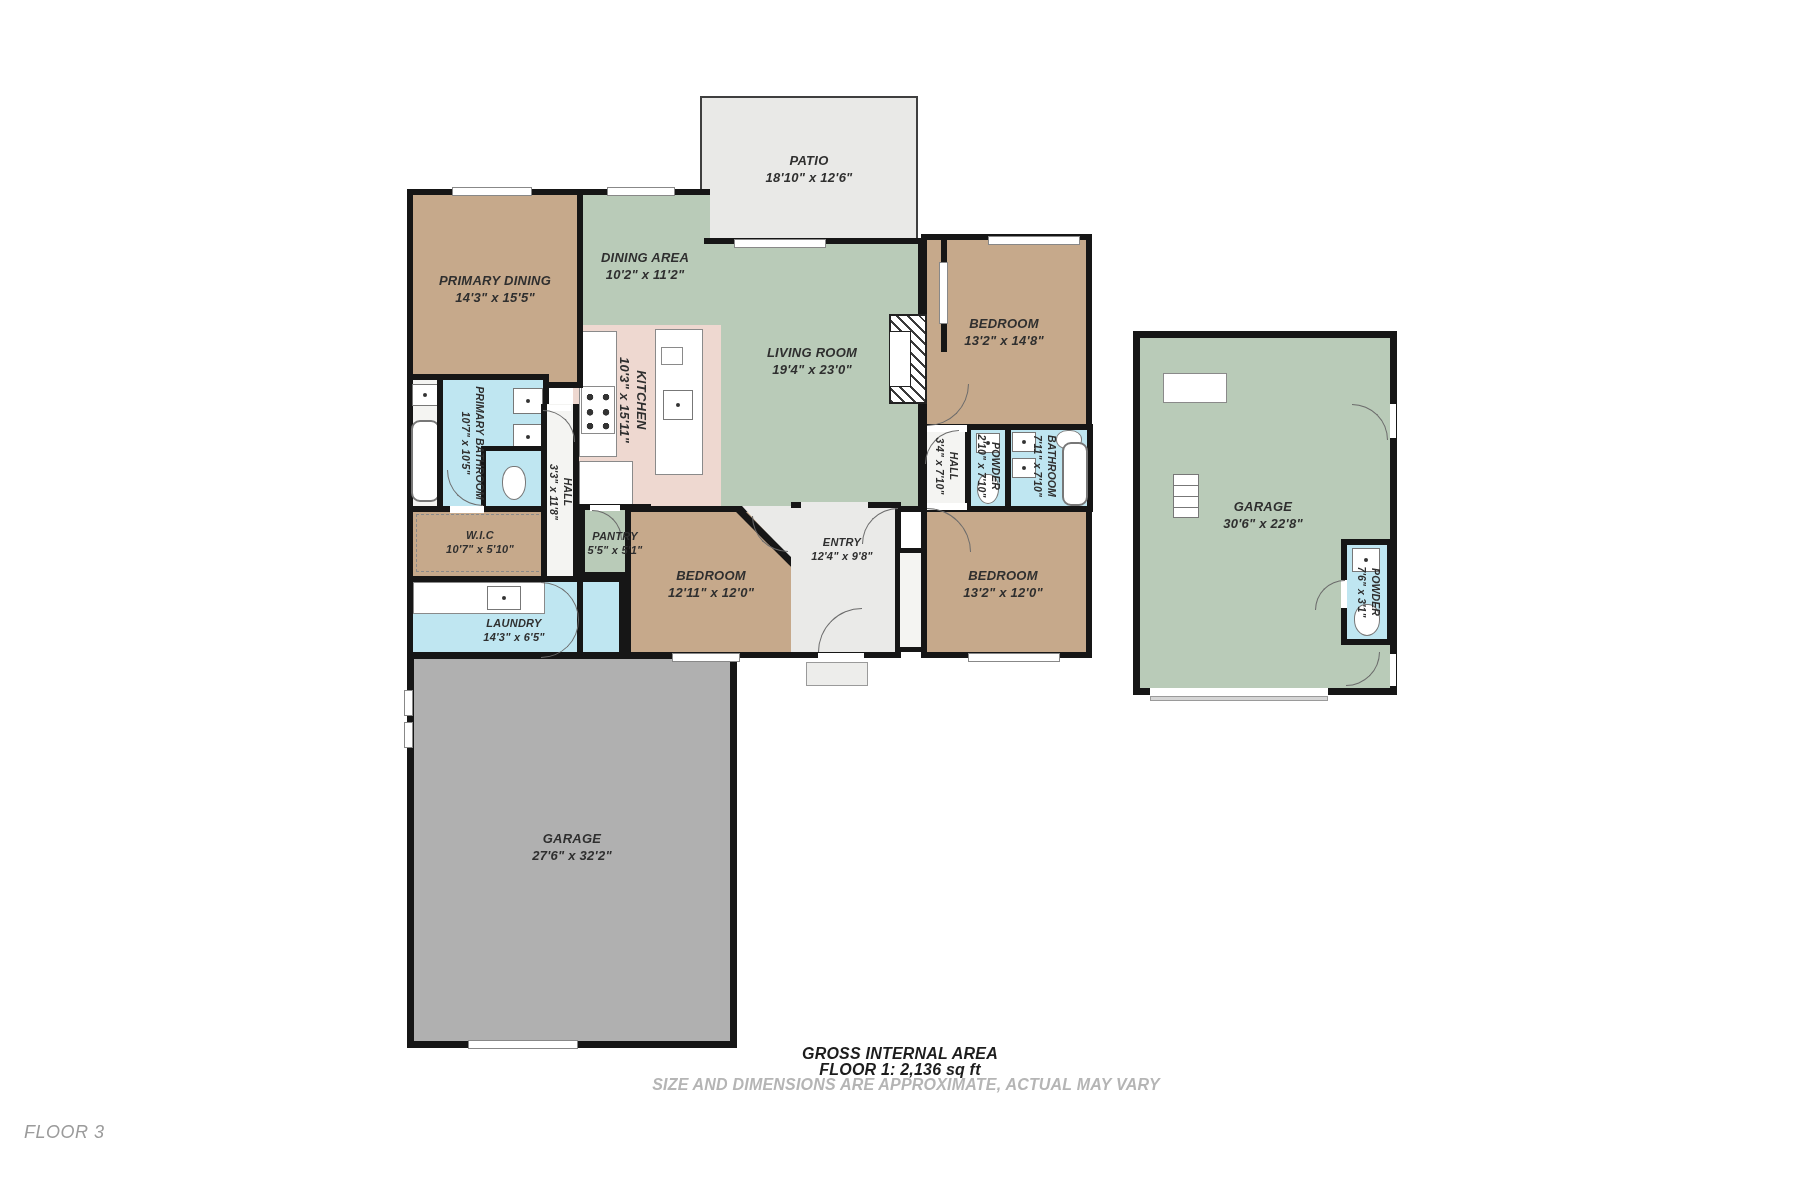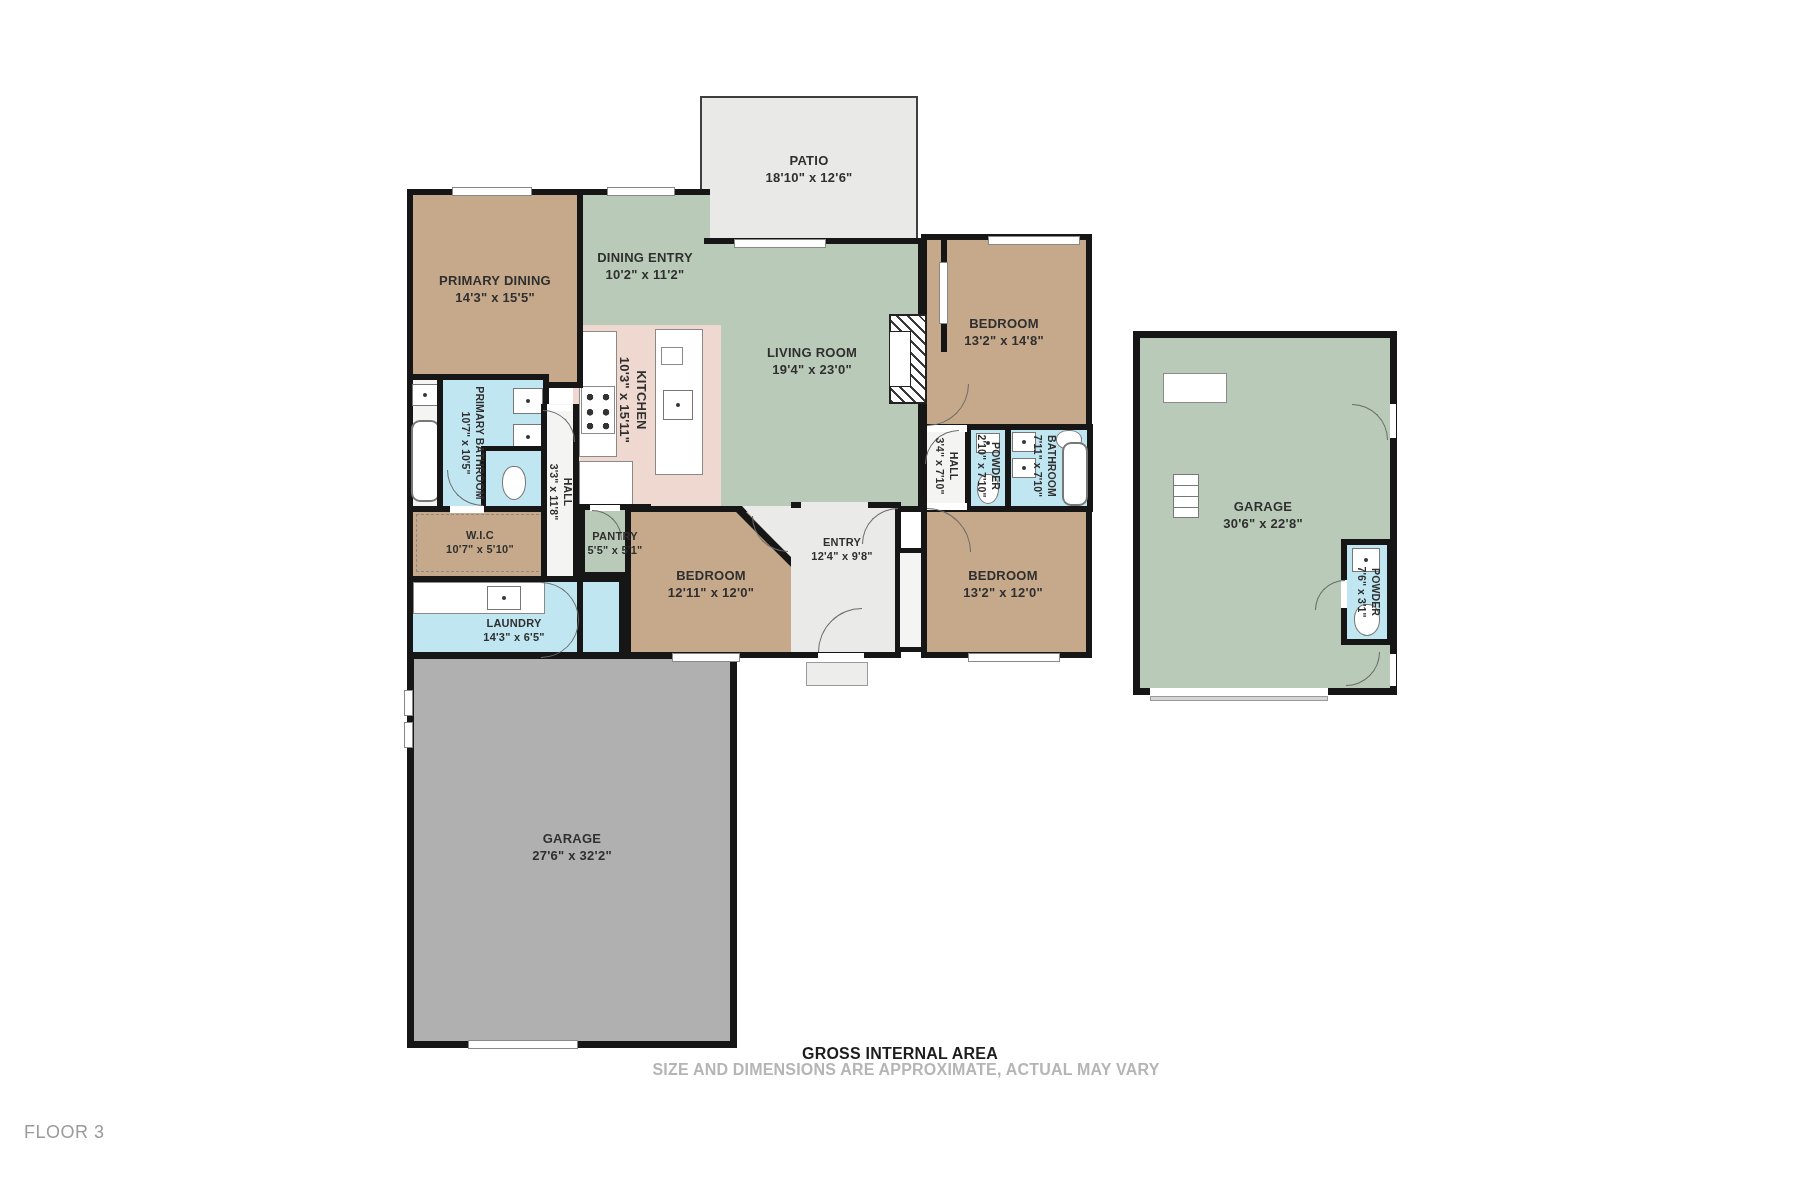--- a/index.html
+++ b/index.html
@@ -1,17 +1,17 @@
 <!DOCTYPE html>
 <html style="--wall: #161616; --tan: #c6a98b; --green: #b9cbb8; --blue: #bfe6f1; --pink: #eed8d0; --patio: #e9e9e7; --entry: #eaeae8; --garage_gray: #b0b0b0; --white_room: #f4f4f2; --label: #2f2f2f; --muted: #b5b5b5; --footer: #1d1d1d;"><head>
 <meta charset="utf-8">
 <style>
   html,body{margin:0;padding:0;background:#fff;}
   .plan{position:relative;width:1800px;height:1200px;background:#fff;overflow:hidden;
-        font-family:"Liberation Sans","DejaVu Sans",sans-serif;}
+        font-family:"Liberation Sans","DejaVu Sans",sans-serif;font-style:italic;}
   .abs{position:absolute;box-sizing:border-box;}
   .room{position:absolute;box-sizing:border-box;border:6px solid var(--wall);}
   .fx{position:absolute;box-sizing:border-box;background:#fff;border:1px solid #8a8a8a;}
   .dashbox{position:absolute;box-sizing:border-box;border:1px dashed #8a8a8a;}
   .tub{position:absolute;box-sizing:border-box;background:#fff;border:2px solid #777;border-radius:9px;}
   .toilet{position:absolute;box-sizing:border-box;background:#fff;border:1px solid #777;border-radius:45% 45% 50% 50%;}
   .win{position:absolute;box-sizing:border-box;background:#fff;border:1px solid #888;}
   .gap{position:absolute;background:#fff;}
   .stub{position:absolute;background:var(--wall);}
   .arc{position:absolute;box-sizing:border-box;border:1.6px solid #6b6b6b;background:transparent;}
@@ -166,21 +166,21 @@
 
   <div class="lbl" style="left:809px;top:170px;">
     <span class="nm">PATIO</span>
     <span class="dm">18'10" x 12'6"</span>
   </div>
   <div class="lbl" style="left:495px;top:290px;">
     <span class="nm">PRIMARY DINING</span>
     <span class="dm">14'3" x 15'5"</span>
   </div>
   <div class="lbl" style="left:645px;top:267px;">
-    <span class="nm">DINING ENTRY</span>
+    <span class="nm">DINING AREA</span>
     <span class="dm">10'2" x 11'2"</span>
   </div>
   <div class="lbl" style="left:812px;top:362px;">
     <span class="nm">LIVING ROOM</span>
     <span class="dm">19'4" x 23'0"</span>
   </div>
   <div class="lbl v" style="left:632px;top:400px;">
     <span class="nm">KITCHEN</span>
     <span class="dm">10'3" x 15'11"</span>
   </div>
@@ -240,18 +240,19 @@
     <span class="nm">POWDER</span>
     <span class="dm">7'6" x 3'1"</span>
   </div>
   <div class="lbl" style="left:572px;top:848px;">
     <span class="nm">GARAGE</span>
     <span class="dm">27'6" x 32'2"</span>
   </div>
 
   <div class="footer">
     <span class="ln">GROSS INTERNAL AREA</span>
+    <span class="ln">FLOOR 1: 2,136 sq ft</span>
     <span class="ln muted">SIZE AND DIMENSIONS ARE APPROXIMATE, ACTUAL MAY VARY</span>
   </div>
 
   <div class="floor-tag">FLOOR 3</div>
 
 </div>
 
 </body></html>

